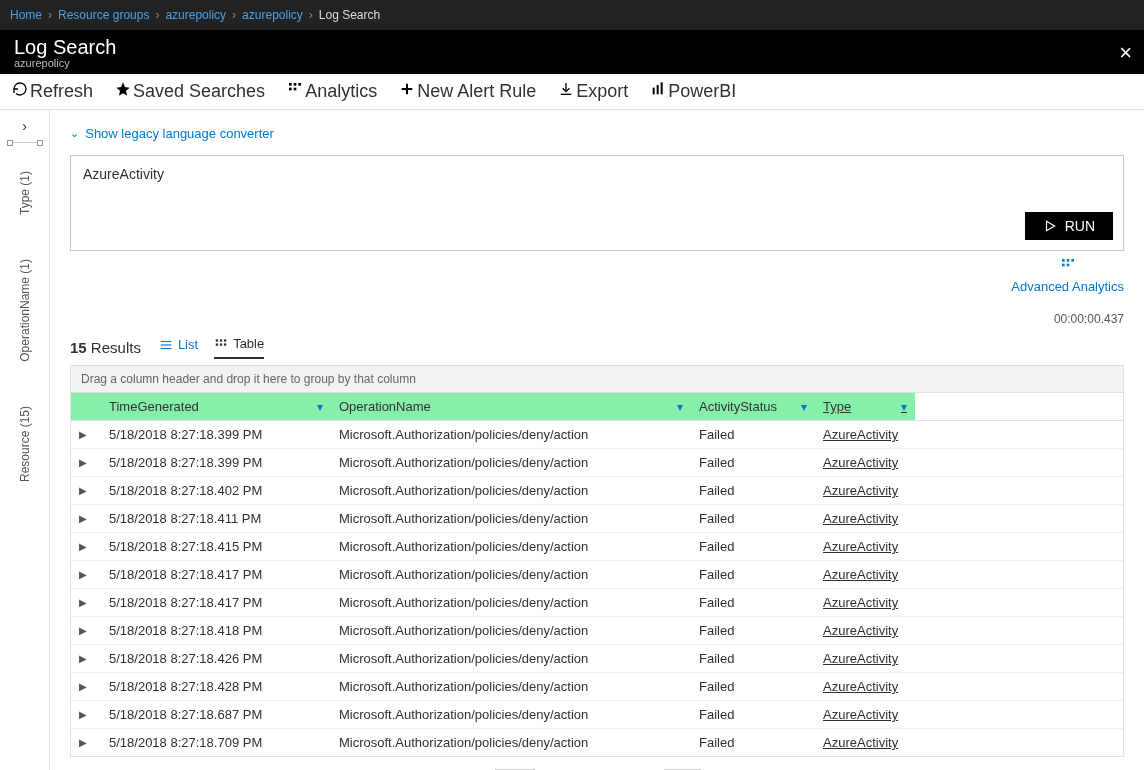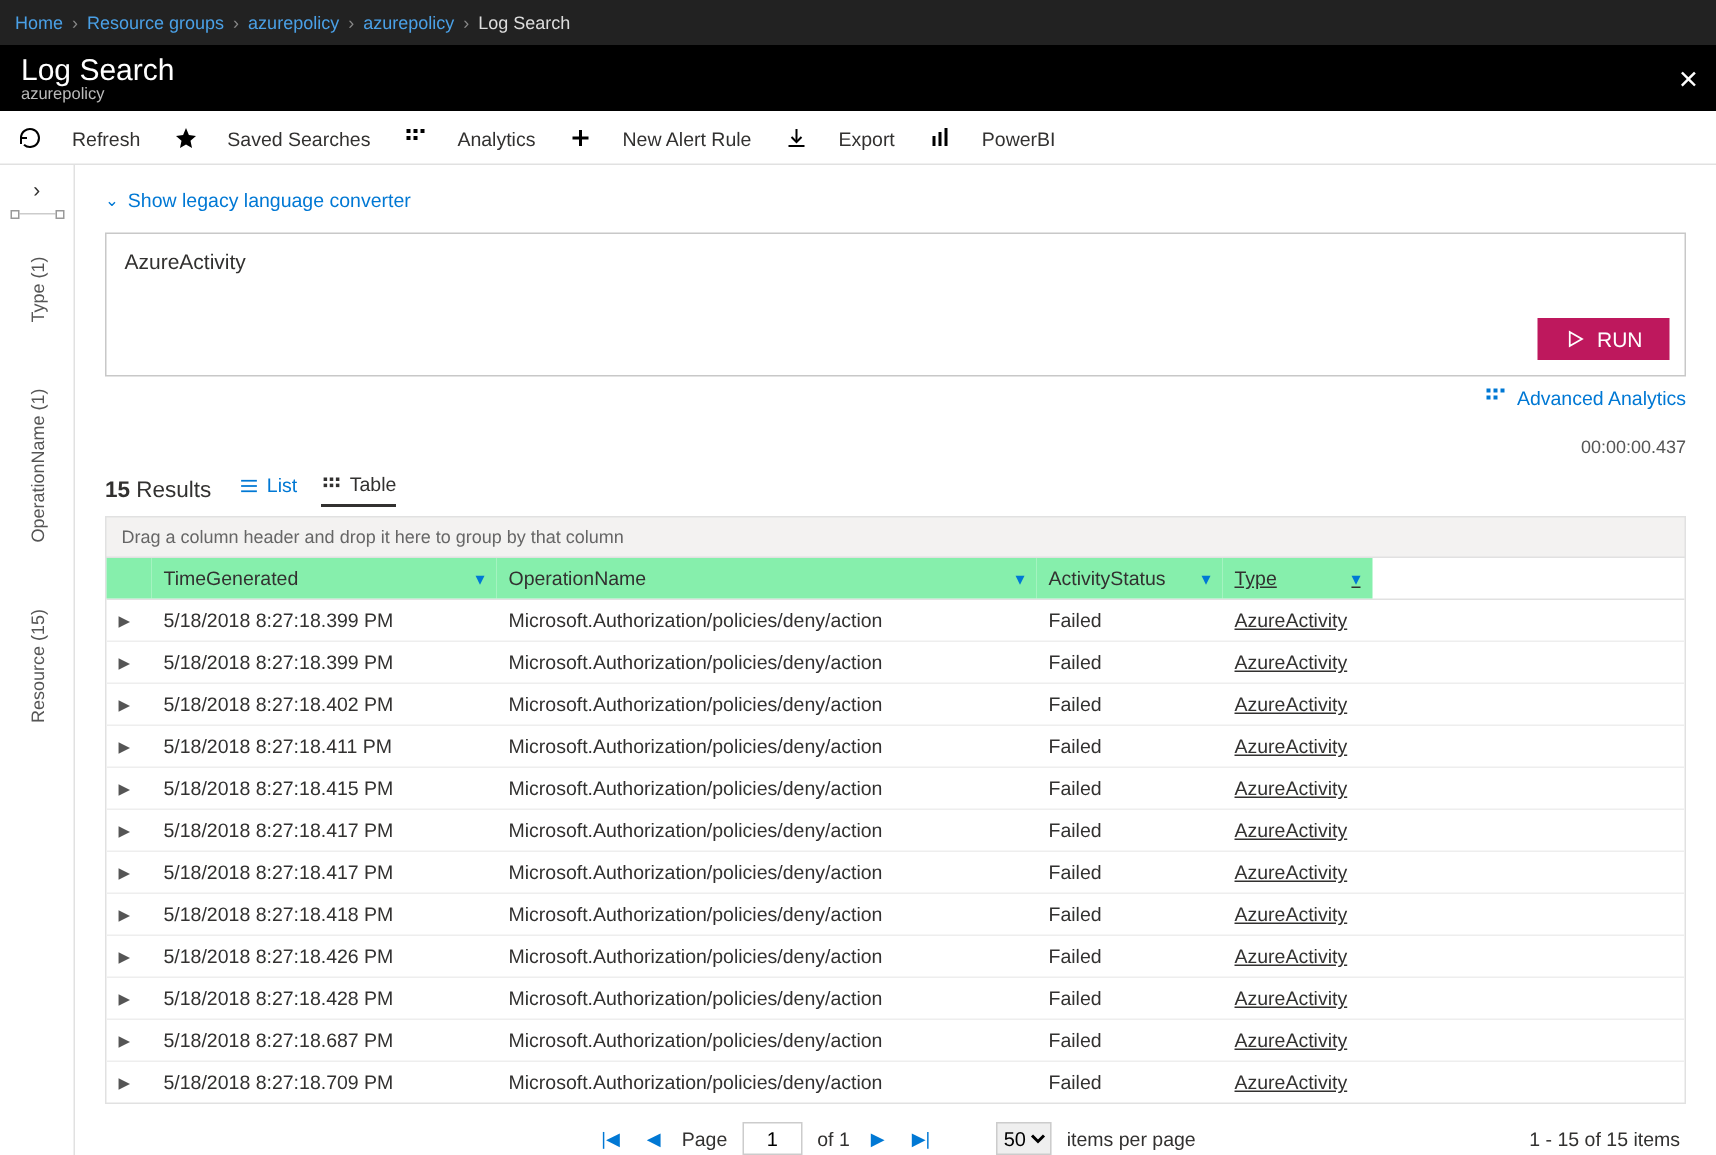--- a/index.html
+++ b/index.html
@@ -12,43 +12,43 @@
 .breadcrumb-bar .bc-current { color: #ddd; }
 
 
 .black-header { background: #000; color: #fff; height: 44px; display: flex; align-items: center; padding: 6px 14px; position: relative; }
 .black-header .title { font-size: 20px; font-weight: 400; }
 .black-header .sub { font-size: 11px; color: #bbb; margin-top: -2px; }
 .black-header .close { position: absolute; right: 12px; top: 10px; font-size: 22px; cursor: pointer; color:#fff; }
 
 
 .toolbar { height: 36px; border-bottom: 1px solid #e1e1e1; display: flex; align-items: center; padding: 0 12px; gap: 22px; background:#fff; }
-.toolbar .tb-item { display: flex; align-items: flex-end; gap: 20px; cursor: pointer; font-size: 13px; }
+.toolbar .tb-item { display: flex; align-items: flex-start; gap: 2px; cursor: pointer; font-size: 18px; }
 .toolbar svg { width: 16px; height: 16px; }
 
 
 .main-area { display: flex; height: calc(770px - 22px - 44px - 36px); }
 .sidebar { width: 50px; border-right: 1px solid #e1e1e1; display:flex; flex-direction:column; align-items:center; padding-top:8px; }
 .sidebar .chevron { font-size: 14px; cursor:pointer; margin-bottom:8px; }
 .sidebar .rail { width: 30px; border-top:1px solid #ccc; margin-bottom:6px; position:relative;}
 .sidebar .rail::before, .sidebar .rail::after { content:""; width:4px; height:4px; border:1px solid #999; position:absolute; top:-3px; background:#fff; }
 .sidebar .rail::before { left:-3px; } .sidebar .rail::after { right:-3px; }
 .sidebar .vert { writing-mode: vertical-rl; transform: rotate(180deg); font-size: 12px; color:#555; margin: 22px 0; cursor:pointer; }
 
 .content { flex:1; padding: 16px 20px 8px 20px; display:flex; flex-direction:column; overflow:hidden;}
 .legacy-link { color:#0078d4; font-size:13px; cursor:pointer; display:flex; align-items:center; gap:6px; margin-bottom:14px; }
 .legacy-link .chev { font-size:11px; }
 
 .query-box { border:1px solid #c8c8c8; padding:10px 12px; position:relative; min-height:96px; }
 .query-box .query-text { font-size:14px; }
-.run-btn { position:absolute; right:10px; bottom:10px; background:#be185d; color:#fff; border:none; padding:6px 18px; font-size:14px; cursor:pointer; display:flex; align-items:center; gap:8px; }
+.run-btn { position:absolute; right:10px; bottom:10px; background:#000000; color:#fff; border:none; padding:6px 18px; font-size:14px; cursor:pointer; display:flex; align-items:center; gap:8px; }
 .run-btn svg{ width:14px;height:14px; }
 
 .meta-row { display:flex; justify-content:space-between; align-items:flex-end; margin-top:6px; }
-.adv-link { color:#0078d4; font-size:13px; cursor:pointer; display:flex; align-items:center; gap:6px;}
+.adv-link { color:#0078d4; font-size:13px; cursor:pointer; display:flex; align-items:center; gap:6px;flex-direction:column;}
 .adv-link svg{width:16px;height:16px;fill:#0078d4;}
 .elapsed { font-size:12px; color:#555; margin-top:18px;}
 
 .results-header { display:flex; align-items:center; gap:18px; margin-top:10px; }
 .results-header .count { font-size:15px; }
 .results-header .count .num { font-weight:600; }
 .view-toggle { display:flex; gap:16px; }
 .view-btn { color:#0078d4; font-size:13px; cursor:pointer; display:flex; align-items:center; gap:5px; padding-bottom:6px; }
 .view-btn.active { color:#323130; border-bottom:2px solid #323130;text-align:center; }
 .view-btn svg{width:14px;height:14px;}

